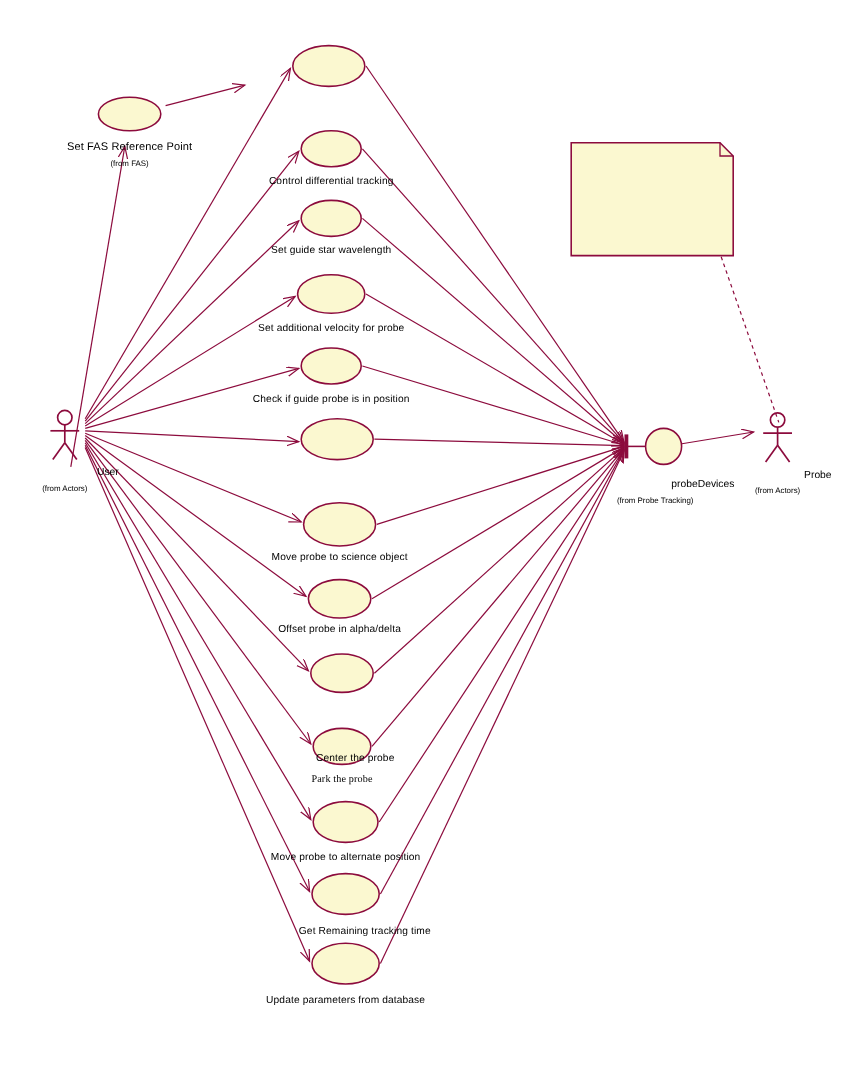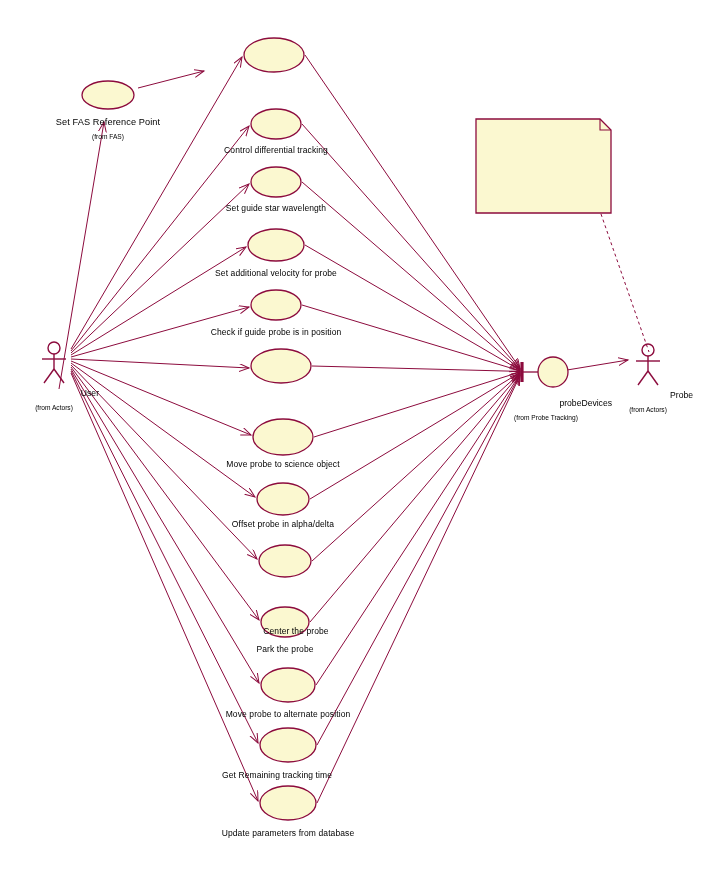--- a/index.html
+++ b/index.html
@@ -90,23 +90,23 @@
   </svg>
 <div class="lbl big" style="left: 28px; top: 117px; width: 160px;">Set FAS Reference Point</div>
     <div class="stereo" style="left: 48px; top: 133px; width: 120px;">(from FAS)</div>
     <div class="lbl" style="left: 186px; top: 145px; width: 180px;">Control differential tracking</div>
     <div class="lbl" style="left: 186px; top: 203px; width: 180px;">Set guide star wavelength</div>
     <div class="lbl" style="left: 186px; top: 268px; width: 180px;">Set additional velocity for probe</div>
     <div class="lbl" style="left: 186px; top: 327px; width: 180px;">Check if guide probe is in position</div>
     <div class="lbl" style="left: 193px; top: 459px; width: 180px;">Move probe to science object</div>
     <div class="lbl" style="left: 193px; top: 519px; width: 180px;">Offset probe in alpha/delta</div>
     <div class="lbl" style="left: 206px; top: 582px; width: 180px; margin-top: 44px;">Center the probe</div>
-    <div class="lbl" style="left: 195px; top: 644px; width: 180px;">Park the probe</div>
+    <div class="lbl" style="left: 195px; top: 644px; width: 180px; font-family: Liberation Serif, serif;">Park the probe</div>
     <div class="lbl" style="left: 198px; top: 709px; width: 180px;">Move probe to alternate position</div>
-    <div class="lbl" style="left: 187px; top: 770px; width: 180px;">Get Remaining tracking time</div>
+    <div class="lbl" style="left: 214px; top: 770px; width: 180px;">Get Remaining tracking time</div>
     <div class="lbl" style="left: 198px; top: 828px; width: 180px;">Update parameters from database</div>
     <div class="actorName" style="left: 9px; top: 388px; width: 90px;">User</div>
     <div class="stereo" style="left: 9px; top: 404px; width: 90px;">(from Actors)</div>
     <div class="actorName" style="left: 492px; top: 398px; width: 120px;">probeDevices</div>
     <div class="stereo" style="left: 486px; top: 414px; width: 120px;">(from Probe Tracking)</div>
     <div class="actorName" style="left: 603px; top: 390px; width: 90px;">Probe</div>
     <div class="stereo" style="left: 603px; top: 406px; width: 90px;">(from Actors)</div>
   </div>
 
 </body></html>

